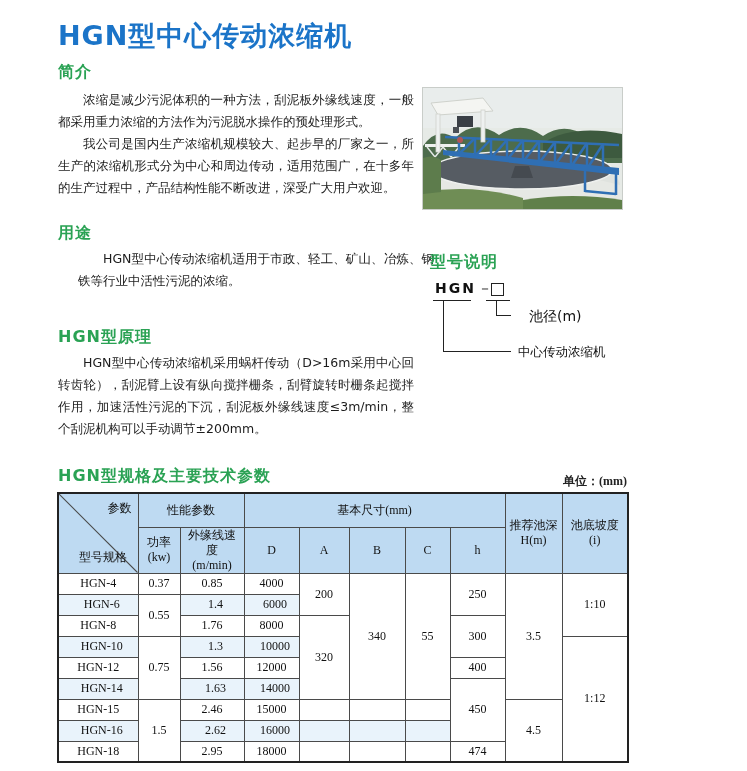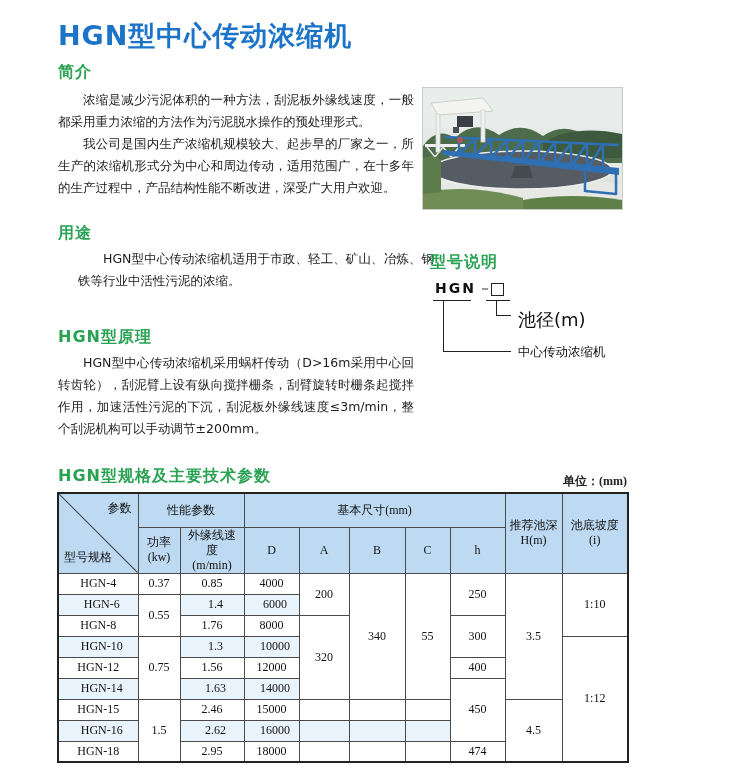--- a/index.html
+++ b/index.html
@@ -27,21 +27,21 @@
   .model-diagram{left:430px;top:280px;width:210px;height:95px;font-size:13px;color:#111;}
   .md-code{position:absolute;left:5px;top:0px;font-size:14px;font-weight:600;letter-spacing:2px;}
   .md-dash{position:absolute;left:48px;top:0px;font-size:14px;}
   .md-box{position:absolute;left:61px;top:3px;width:13px;height:13px;border:1.3px solid #222;background:#fff;}
   .md-underline-code{position:absolute;left:3px;top:20px;width:38px;border-top:1.6px solid #222;}
   .md-underline-box{position:absolute;left:56px;top:20px;width:24px;border-top:1.6px solid #222;}
   .md-v1{position:absolute;left:66px;top:21px;height:14px;border-left:1.6px solid #222;}
   .md-h1{position:absolute;left:66px;top:35px;width:15px;border-top:1.6px solid #222;}
   .md-v2{position:absolute;left:13px;top:21px;height:50px;border-left:1.6px solid #222;}
   .md-h2{position:absolute;left:13px;top:71px;width:68px;border-top:1.6px solid #222;}
-  .md-label1{position:absolute;left:88px;top:28px;font-size:18px;}
+  .md-label1{position:absolute;left:99px;top:28px;font-size:14px;}
   .md-label2{position:absolute;left:88px;top:64px;font-size:12.5px;font-weight:500;}
 
   
   .unit-note{left:430px;top:473px;width:197px;text-align:right;
     font-family:"Liberation Serif","DejaVu Serif",serif;font-size:12px;color:#222;font-weight:bold;}
 
   
   .spec-table{left:57px;top:492px;border-collapse:collapse;table-layout:fixed;
     font-family:"Liberation Serif","DejaVu Serif",serif;font-size:12px;color:#111;
     border:2px solid #222;}
@@ -50,21 +50,21 @@
   .spec-table thead th{background:var(--table-header-bg);font-weight:normal;}
   .spec-table thead tr:nth-child(1) th{height:34px;}
   .spec-table thead tr:nth-child(2) th{height:38px;}
   .spec-table tbody tr{height:21px;}
   .spec-table td.alt{background:var(--table-alt-bg);padding-left:9px;}
   .hdr2{display:block;line-height:15px;}
   
   .corner-cell{position:relative;padding:0;}
   .corner-cell svg{position:absolute;left:0;top:0;width:100%;height:100%;}
   .corner-param{position:absolute;right:6px;top:6px;font-size:12px;}
-  .corner-model{position:absolute;left:5px;bottom:7px;font-size:12px;}
+  .corner-model{position:absolute;left:20px;bottom:7px;font-size:12px;}
 </style>
 </head>
 <body>
 
 <div id="page">
 
   <h1 class="abs page-title">HGN型中心传动浓缩机</h1>
 
   <h2 class="abs sec-heading" style="left:58px;top:62px;">简介</h2>
   <div class="abs body-text" style="left:58px;top:89px;">

